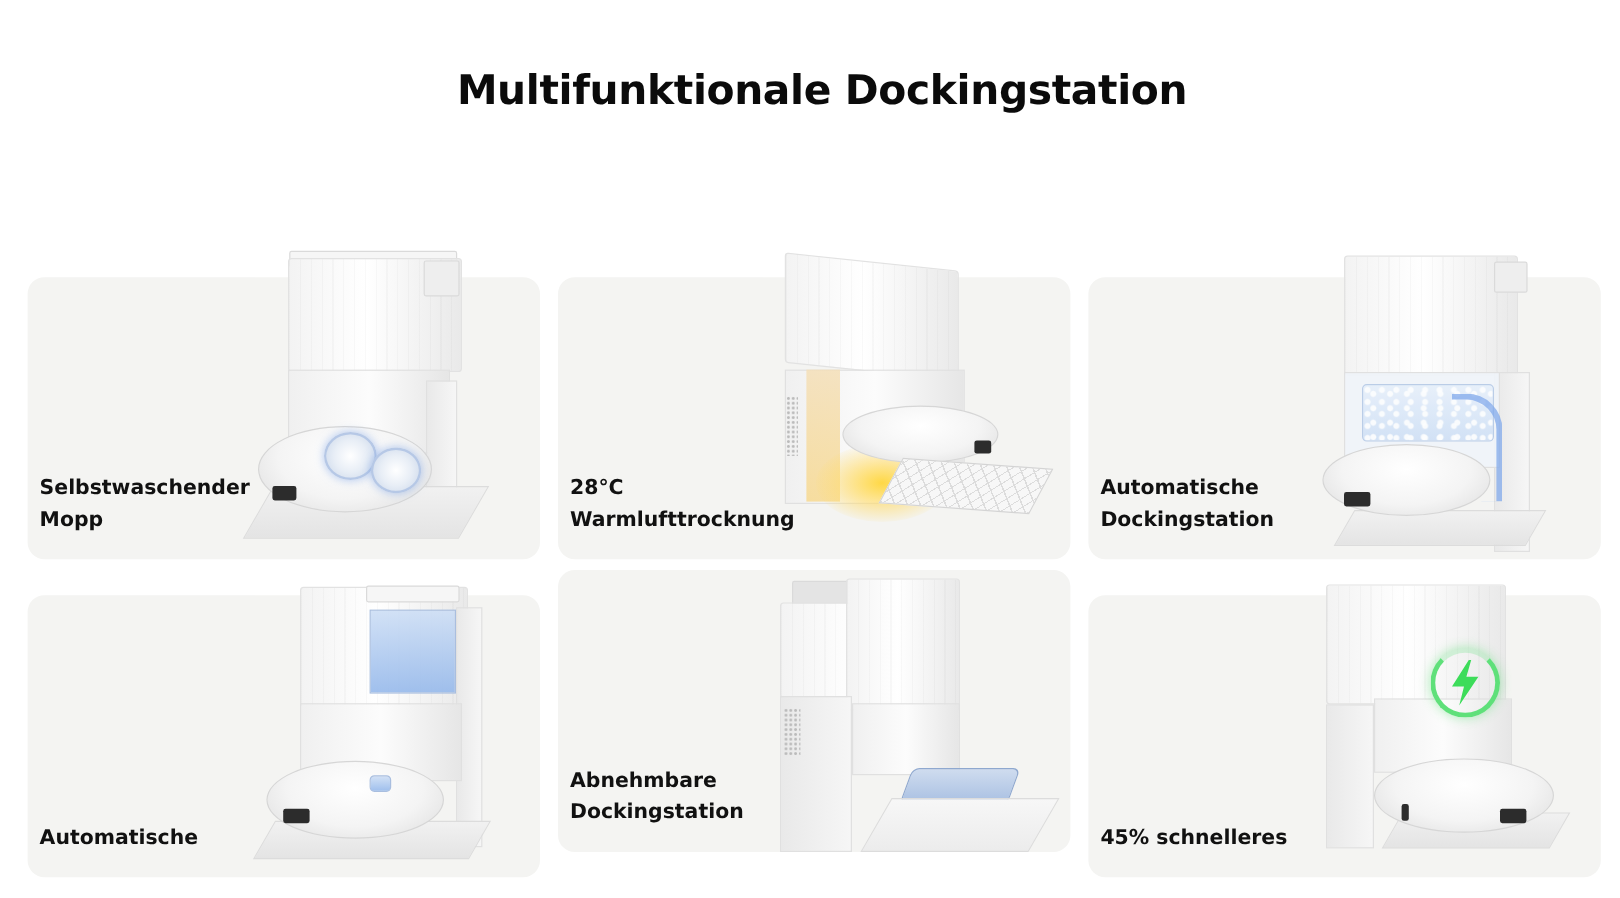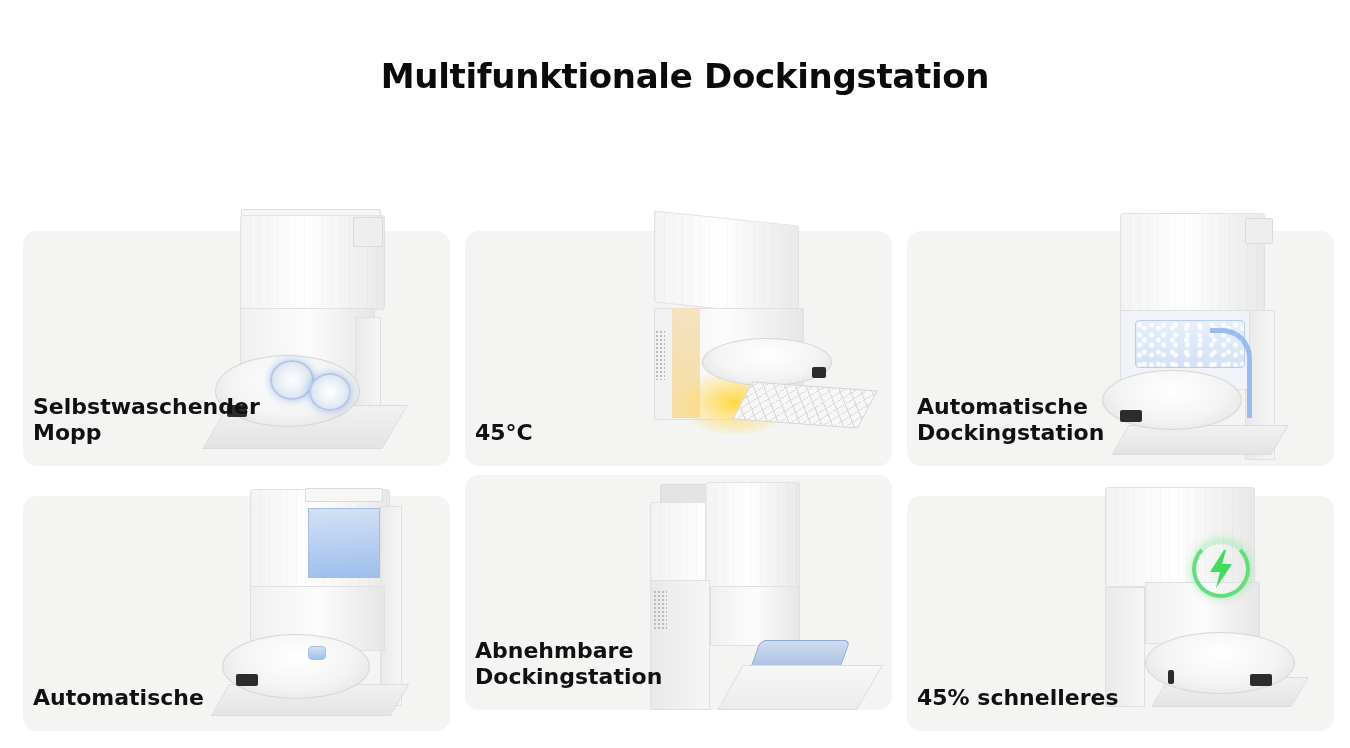--- a/index.html
+++ b/index.html
@@ -10,21 +10,21 @@
       position: absolute; left: 0; top: 56px; width: 1370px; text-align: center;
       font-size: 34px; font-weight: bold; letter-spacing: -0.3px; color: #0b0b0b;
     }
 
     .card {
       position: absolute; width: 427px; height: 235px;
       background: #f4f4f2; border-radius: 14px;
     }
     .card-label {
       position: absolute; left: 10px; bottom: 20px;
-      font-size: 22px; font-weight: bold; line-height: 26px; color: #111;
+      font-size: 17px; font-weight: bold; line-height: 26px; color: #111;
       z-index: 5; white-space: nowrap;
     }
     .card-label span { display: block; }
 
     .product {
       position: absolute; z-index: 3;
     }
     
     .tower {
       position: absolute; background: linear-gradient(90deg, #f7f7f7 0%, #ffffff 40%, #ececec 100%);
@@ -131,21 +131,22 @@
   <div class="side" style="left:170px; top:112px; width:26px; height:130px;"></div>
   <div class="ramp" style="left:30px; top:200px; width:180px; height:44px;"></div>
   <div class="robot" style="left:30px; top:150px; width:145px; height:72px;"></div>
   <div class="robot-screen" style="left:42px; top:200px; width:20px; height:12px;"></div>
   <div class="mop" style="left:85px; top:155px; width:44px; height:40px;"></div>
   <div class="mop" style="left:124px; top:168px; width:42px; height:38px;"></div>
 </div>
 
 <div class="card" style="left:465px; top:231px;">
   <div class="card-label">
-    <span>45°C</span>
+    <span>28°C</span>
+    <span>Warmlufttrocknung</span>
   </div>
 </div>
 <div class="product" style="left:640px; top:210px; width:245px; height:250px;">
   <div class="lid" style="left:30px; top:18px; width:38px; height:16px; background:#ddd;"></div>
   <div class="tower" style="left:14px; top:8px; width:145px; height:92px; transform:skewY(6deg);"></div>
   <div class="tower-lower" style="left:14px; top:98px; width:150px; height:112px;"></div>
   <div class="grille" style="left:15px; top:120px; width:10px; height:50px;"></div>
   <div class="heat-panel" style="left:32px; top:98px; width:28px; height:110px;"></div>
   <div class="glow-warm" style="left:40px; top:160px; width:110px; height:65px;"></div>
   <div class="robot" style="left:62px; top:128px; width:130px; height:48px;"></div>

